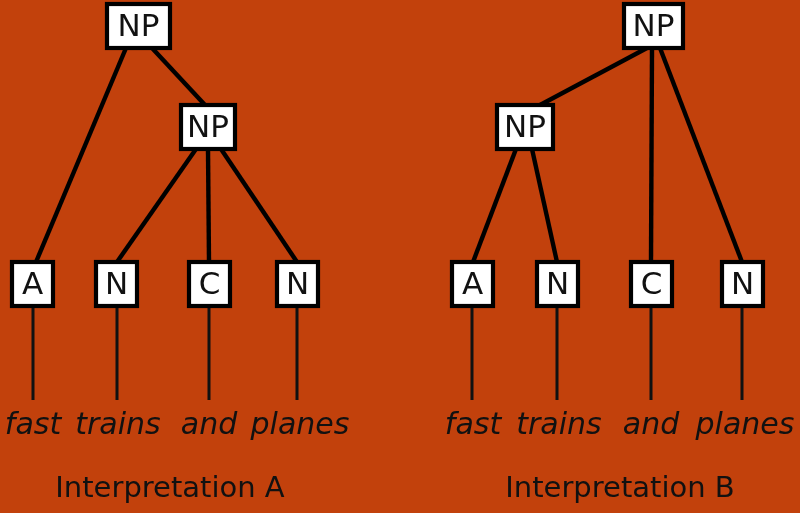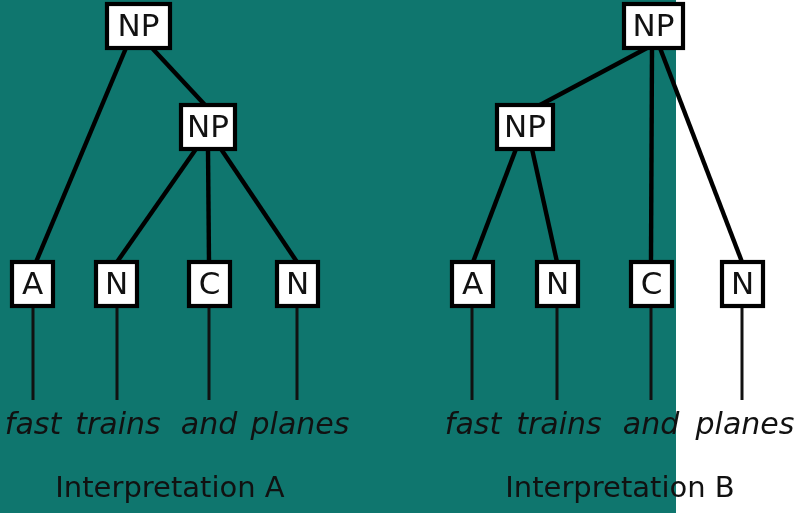--- a/index.html
+++ b/index.html
@@ -8,23 +8,23 @@
     background: #ffffff;
   }
   body {
     width: 800px;
     height: 513px;
     overflow: hidden;
     font-family: "DejaVu Sans", "Liberation Sans", sans-serif;
   }
   #figure {
     position: relative;
-    width: 676px;
+    width: 800px;
     height: 513px;
-    background: #0f766e;
+    background: #c2410c;
   }
   svg.tree-canvas {
     position: absolute;
     left: 0;
     top: 0;
     width: 800px;
     height: 513px;
     display: block;
   }
   .edge {

